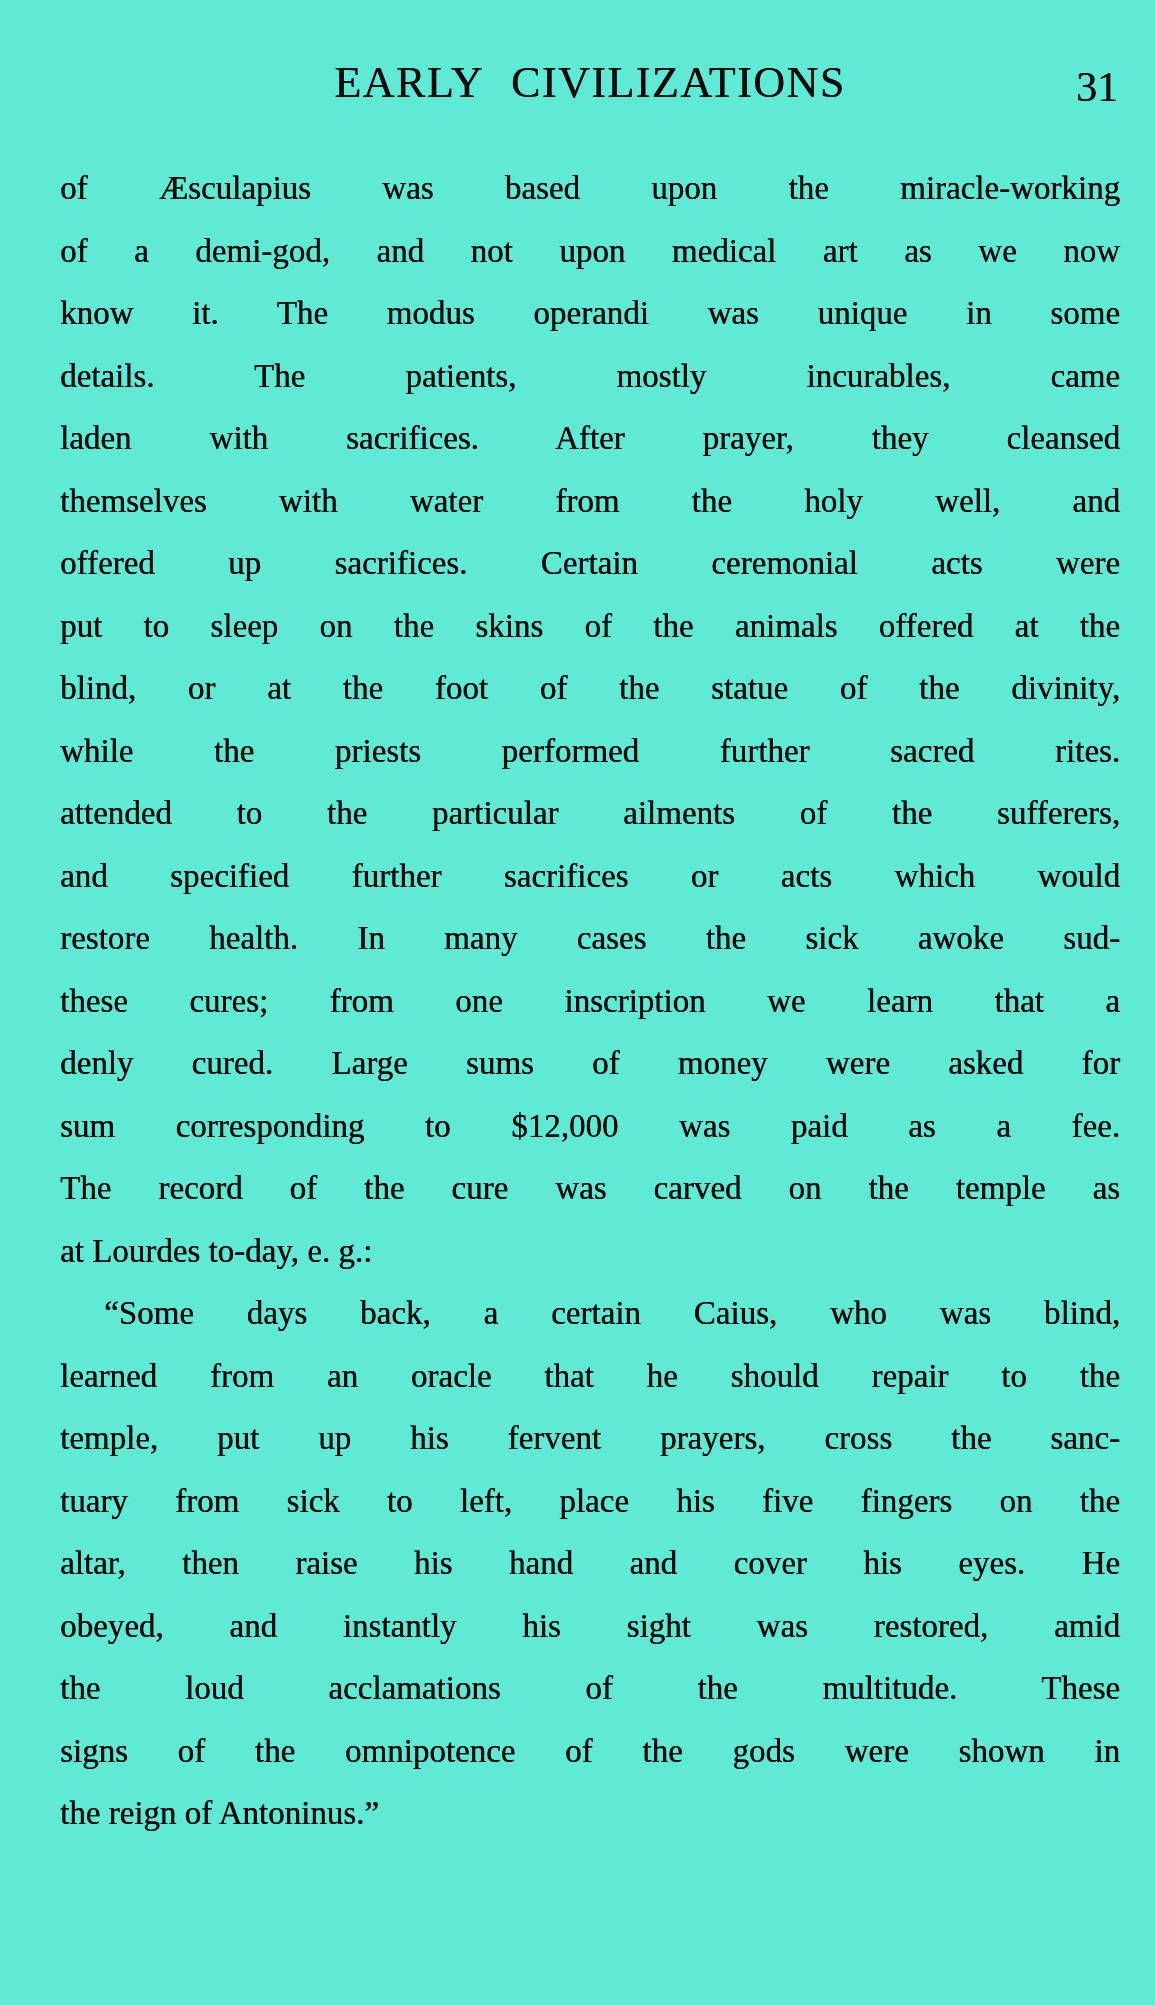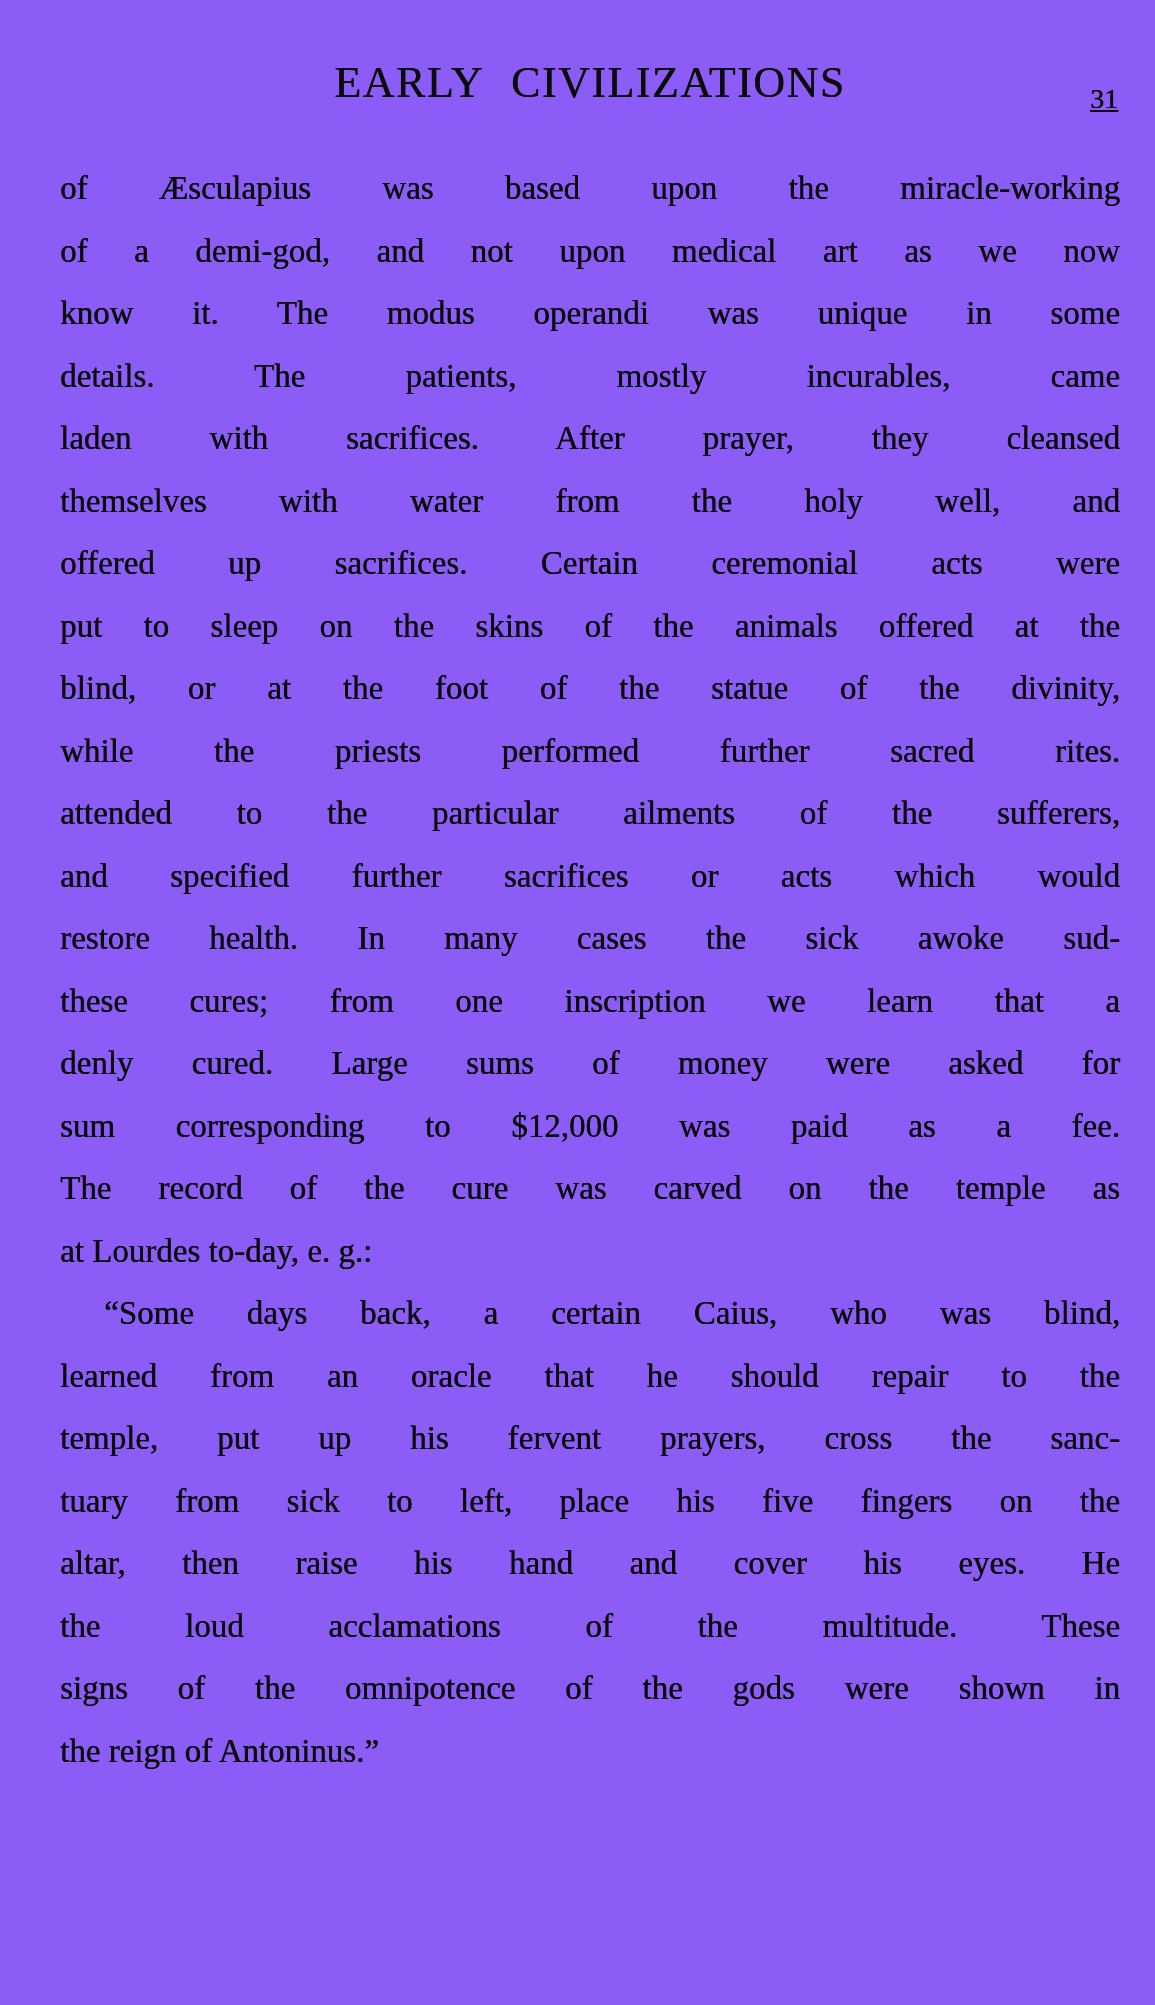--- a/index.html
+++ b/index.html
@@ -4,21 +4,21 @@
 <style>
   html, body {
     margin: 0;
     padding: 0;
     background: #ffffff;
   }
   .page {
     position: relative;
     width: 1155px;
     height: 2005px;
-    background: #8b5cf6;
+    background: #5eead4;
     color: #0a0a0a;
     font-family: "Liberation Serif", "DejaVu Serif", serif;
     overflow: hidden;
   }
   .running-header {
     position: absolute;
     top: 57px;
     left: 60px;
     width: 1060px;
     height: 52px;
@@ -28,25 +28,24 @@
     display: block;
     text-align: center;
     font-size: 44px;
     letter-spacing: 1.5px;
     word-spacing: 16px;
     text-shadow: 0.4px 0 0 currentColor;
   }
   .page-number {
     position: absolute;
     right: 2px;
-    top: 16px;
-    font-size: 28px;
+    top: 4px;
+    font-size: 42px;
     line-height: 52px;
     text-shadow: 0.4px 0 0 currentColor;
-    text-decoration: underline;
   }
   .body-text {
     position: absolute;
     top: 157px;
     left: 60px;
     width: 1060px;
     font-size: 33px;
     line-height: 62.5px;
     text-shadow: 0.4px 0 0 currentColor;
   }
@@ -89,17 +88,18 @@
       <div class="line"><span>these cures; from one inscription we learn that a</span></div>
       <div class="line"><span>denly cured.  Large sums of money were asked for</span></div>
       <div class="line"><span>sum corresponding to $12,000 was paid as a fee.</span></div>
       <div class="line"><span>The record of the cure was carved on the temple as</span></div>
       <div class="line no-justify"><span>at Lourdes to-day, </span><span class="italic">e. g.</span><span>:</span></div>
       <div class="line indent"><span>“Some days back, a certain Caius, who was blind,</span></div>
       <div class="line"><span>learned from an oracle that he should repair to the</span></div>
       <div class="line"><span>temple, put up his fervent prayers, cross the sanc-</span></div>
       <div class="line"><span>tuary from sick to left, place his five fingers on the</span></div>
       <div class="line"><span>altar, then raise his hand and cover his eyes.  He</span></div>
+      <div class="line"><span>obeyed, and instantly his sight was restored, amid</span></div>
       <div class="line"><span>the loud acclamations of the multitude.  These</span></div>
       <div class="line"><span>signs of the omnipotence of the gods were shown in</span></div>
       <div class="line no-justify"><span>the reign of Antoninus.”</span></div>
     </div>
 </div>
 
 </body></html>

